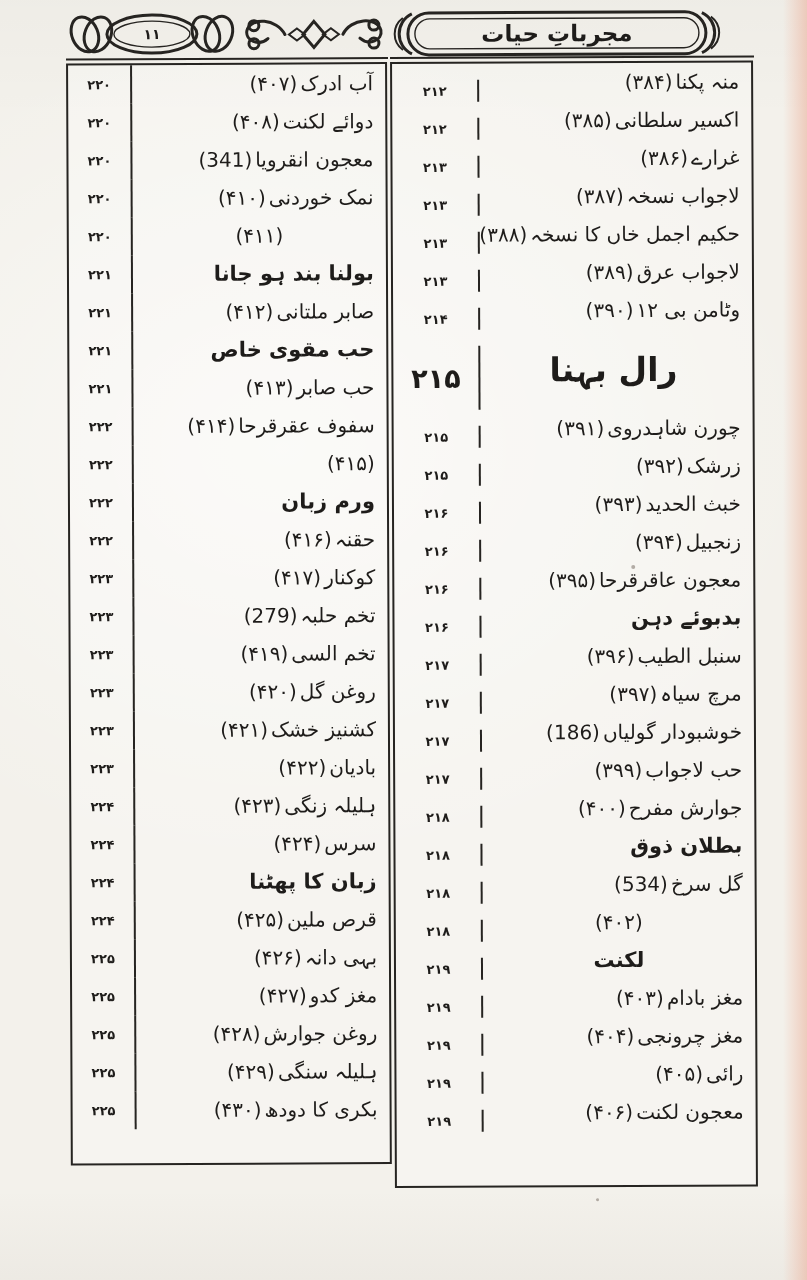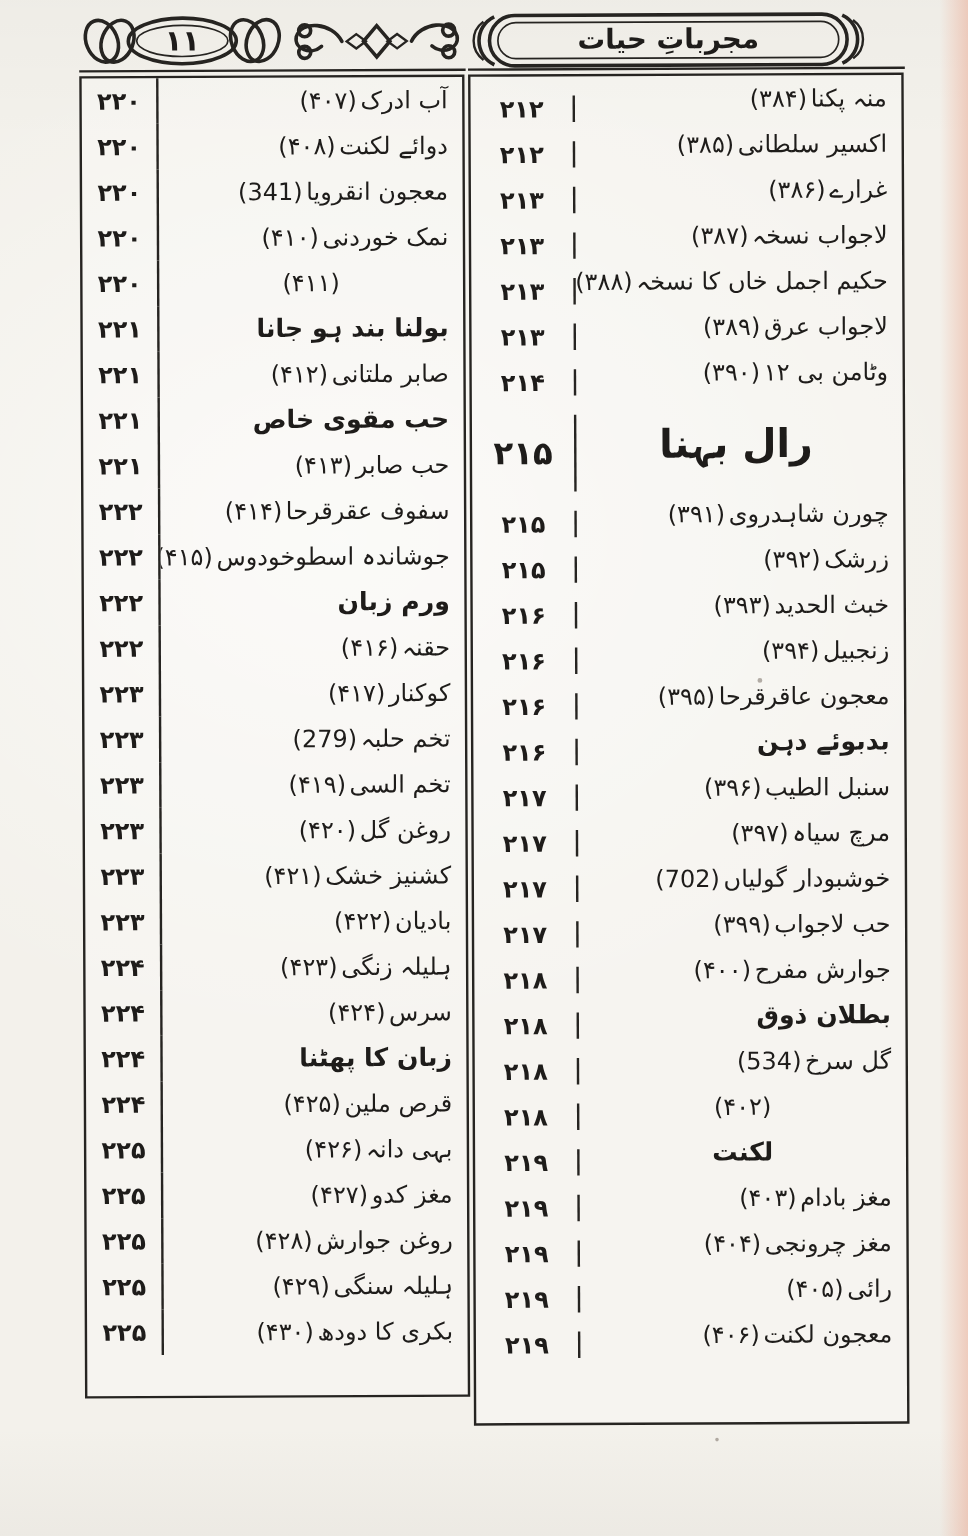--- a/index.html
+++ b/index.html
@@ -21,34 +21,34 @@
   .sheet{position:absolute;inset:0;transform:rotate(-0.25deg);transform-origin:50% 40%;}
 
   
   .orn{position:absolute;}
   .orn svg{display:block;width:100%;height:100%;}
   .orn-left{left:70px;top:9px;width:168px;height:48px;}
   .orn-center{left:241px;top:12px;width:150px;height:44px;}
   .orn-right{left:394px;top:9px;width:330px;height:50px;}
   .folio{position:absolute;left:40px;top:0;width:88px;height:48px;
     display:flex;align-items:center;justify-content:center;
-    font-size:24px;font-weight:bold;letter-spacing:2px;}
+    font-size:14px;font-weight:bold;letter-spacing:2px;}
   .title-overlay{position:absolute;inset:0;display:flex;align-items:center;justify-content:center;
     font-size:23px;font-weight:bold;direction:rtl;}
 
   
   .box{position:absolute;border:2.5px solid #262421;background:rgba(255,255,255,.25);}
   .box::before{ 
     content:"";position:absolute;left:-2.5px;right:-2.5px;top:-7px;height:2px;background:#262421;}
   .left-box{left:68px;top:62px;width:317px;height:1098px;}
   .right-box{left:392px;top:62px;width:359px;height:1122px;}
 
   .row{display:flex;height:38px;align-items:stretch;}
   .num-cell{border-right:2px solid #262421;display:flex;align-items:center;justify-content:center;
-    font-weight:700;font-size:20px;flex:0 0 auto;}
+    font-weight:700;font-size:13px;flex:0 0 auto;}
   .left-box .num-cell{width:62px;}
   .right-box .num-cell{width:85px;margin-top:16px;}
   .entry-cell{flex:1 1 auto;display:flex;align-items:center;justify-content:flex-start;
     direction:rtl;gap:3px;padding:0 12px 0 6px;font-size:20px;white-space:nowrap;overflow:hidden;}
   .e-num{font-size:20px;}
   .row-heading .entry-cell{font-weight:700;font-size:21px;}
   .row-center .entry-cell{justify-content:center;padding:0 6px;}
   .row-section{height:80px;}
   .row-section .entry-cell{justify-content:center;font-weight:700;font-size:33px;}
   .row-section .num-cell{font-size:27px;}
@@ -171,21 +171,20 @@
       <div class="row row-entry">
         <div class="num-cell">۲۲۲</div>
         <div class="entry-cell">
           <span class="e-name">سفوف عقرقرحا</span>
           <span class="e-num">(۴۱۴)</span>
         </div>
       </div>
       <div class="row row-entry">
         <div class="num-cell">۲۲۲</div>
         <div class="entry-cell">
-          <span class="e-name">جوشاندہ اسطوخودوس</span>
           <span class="e-num">(۴۱۵)</span>
         </div>
       </div>
       <div class="row row-heading">
         <div class="num-cell">۲۲۲</div>
         <div class="entry-cell">
           <span class="e-name">ورم زبان</span>
         </div>
       </div>
       <div class="row row-entry">
@@ -409,21 +408,21 @@
         <div class="num-cell">۲۱۷</div>
         <div class="entry-cell">
           <span class="e-name">مرچ سیاہ</span>
           <span class="e-num">(۳۹۷)</span>
         </div>
       </div>
       <div class="row row-entry">
         <div class="num-cell">۲۱۷</div>
         <div class="entry-cell">
           <span class="e-name">خوشبودار گولیاں</span>
-          <span class="e-num">(702)</span>
+          <span class="e-num">(186)</span>
         </div>
       </div>
       <div class="row row-entry">
         <div class="num-cell">۲۱۷</div>
         <div class="entry-cell">
           <span class="e-name">حب لاجواب</span>
           <span class="e-num">(۳۹۹)</span>
         </div>
       </div>
       <div class="row row-entry">

